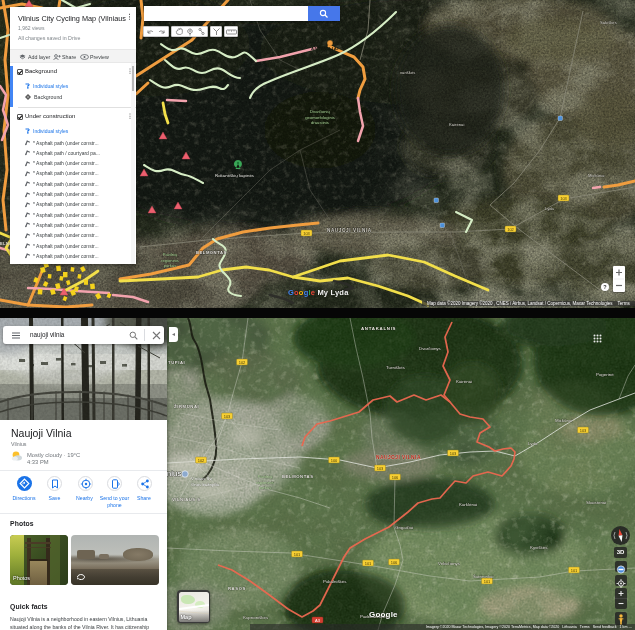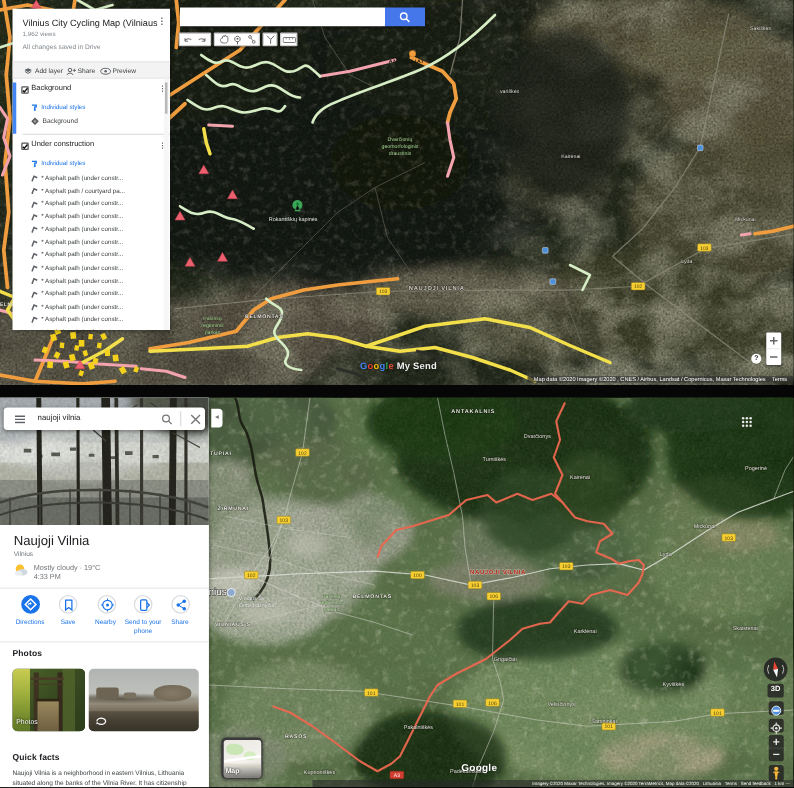--- a/index.html
+++ b/index.html
@@ -224,21 +224,21 @@
 <text x="170" y="261.5" font-size="4.2" fill="#a9cf96" text-anchor="middle" style="paint-order:stroke" stroke="#14240e66" stroke-width="0.6">regioninis</text>
 <text x="170" y="267" font-size="4.2" fill="#a9cf96" text-anchor="middle" style="paint-order:stroke" stroke="#14240e66" stroke-width="0.6">parkas</text>
 <text x="600" y="24" font-size="4.2" fill="#dddbd2" style="paint-order:stroke" stroke="#00000066" stroke-width="0.6">Sakiškės</text>
 <text x="588" y="177" font-size="4.2" fill="#dddbd2" style="paint-order:stroke" stroke="#00000066" stroke-width="0.6">Mickūnai</text>
 <text x="449" y="126" font-size="4.2" fill="#dddbd2" style="paint-order:stroke" stroke="#00000066" stroke-width="0.6">Kairėnai</text>
 <text x="545" y="210" font-size="4.2" fill="#dddbd2" style="paint-order:stroke" stroke="#00000066" stroke-width="0.6">Lyda</text>
 <text x="400" y="74" font-size="4.2" fill="#dddbd2" style="paint-order:stroke" stroke="#00000066" stroke-width="0.6">variškės</text>
 <text x="0" y="245" font-size="4" fill="#dddbd2" letter-spacing="0.4" font-weight="bold">ELNIAS</text>
 </g>
 </svg>
-<div class="abs wm" style="left:288px;top:288px;font-size:7.5px;z-index:5;text-shadow:0 0 2px rgba(0,0,0,.5)"><span style="color:#4285f4">G</span><span style="color:#ea4335">o</span><span style="color:#fbbc05">o</span><span style="color:#4285f4">g</span><span style="color:#34a853">l</span><span style="color:#ea4335">e</span><span style="color:#f1f1f1"> My Send</span></div>
+<div class="abs wm" style="left:288px;top:288px;font-size:7.5px;z-index:5;text-shadow:0 0 2px rgba(0,0,0,.5)"><span style="color:#4285f4">G</span><span style="color:#ea4335">o</span><span style="color:#fbbc05">o</span><span style="color:#4285f4">g</span><span style="color:#34a853">l</span><span style="color:#ea4335">e</span><span style="color:#f1f1f1"> My Lyda</span></div>
 <div id="tattr" class="abs"><span style="background:rgba(50,50,48,.75);padding:0 4px 0 5px">Map data ©2020 Imagery ©2020 , CNES / Airbus, Landsat / Copernicus, Maxar Technologies&nbsp;&nbsp;&nbsp;&nbsp;Terms&nbsp;</span></div>
 <div id="tzoom" class="abs"><svg width="12" height="26">
           <path d="M6,3.5 L6,9.5 M3,6.5 L9,6.5" stroke="#666" stroke-width="1.2"></path>
           <path d="M1,13 L11,13" stroke="#e0e0e0" stroke-width="0.6"></path>
           <path d="M3,19.5 L9,19.5" stroke="#666" stroke-width="1.2"></path>
         </svg></div>
 <div id="thelp" class="abs">?</div>
 <div id="tsearch" class="abs">
         <div class="inp"></div>
         <div class="btn"><svg width="32" height="15">

